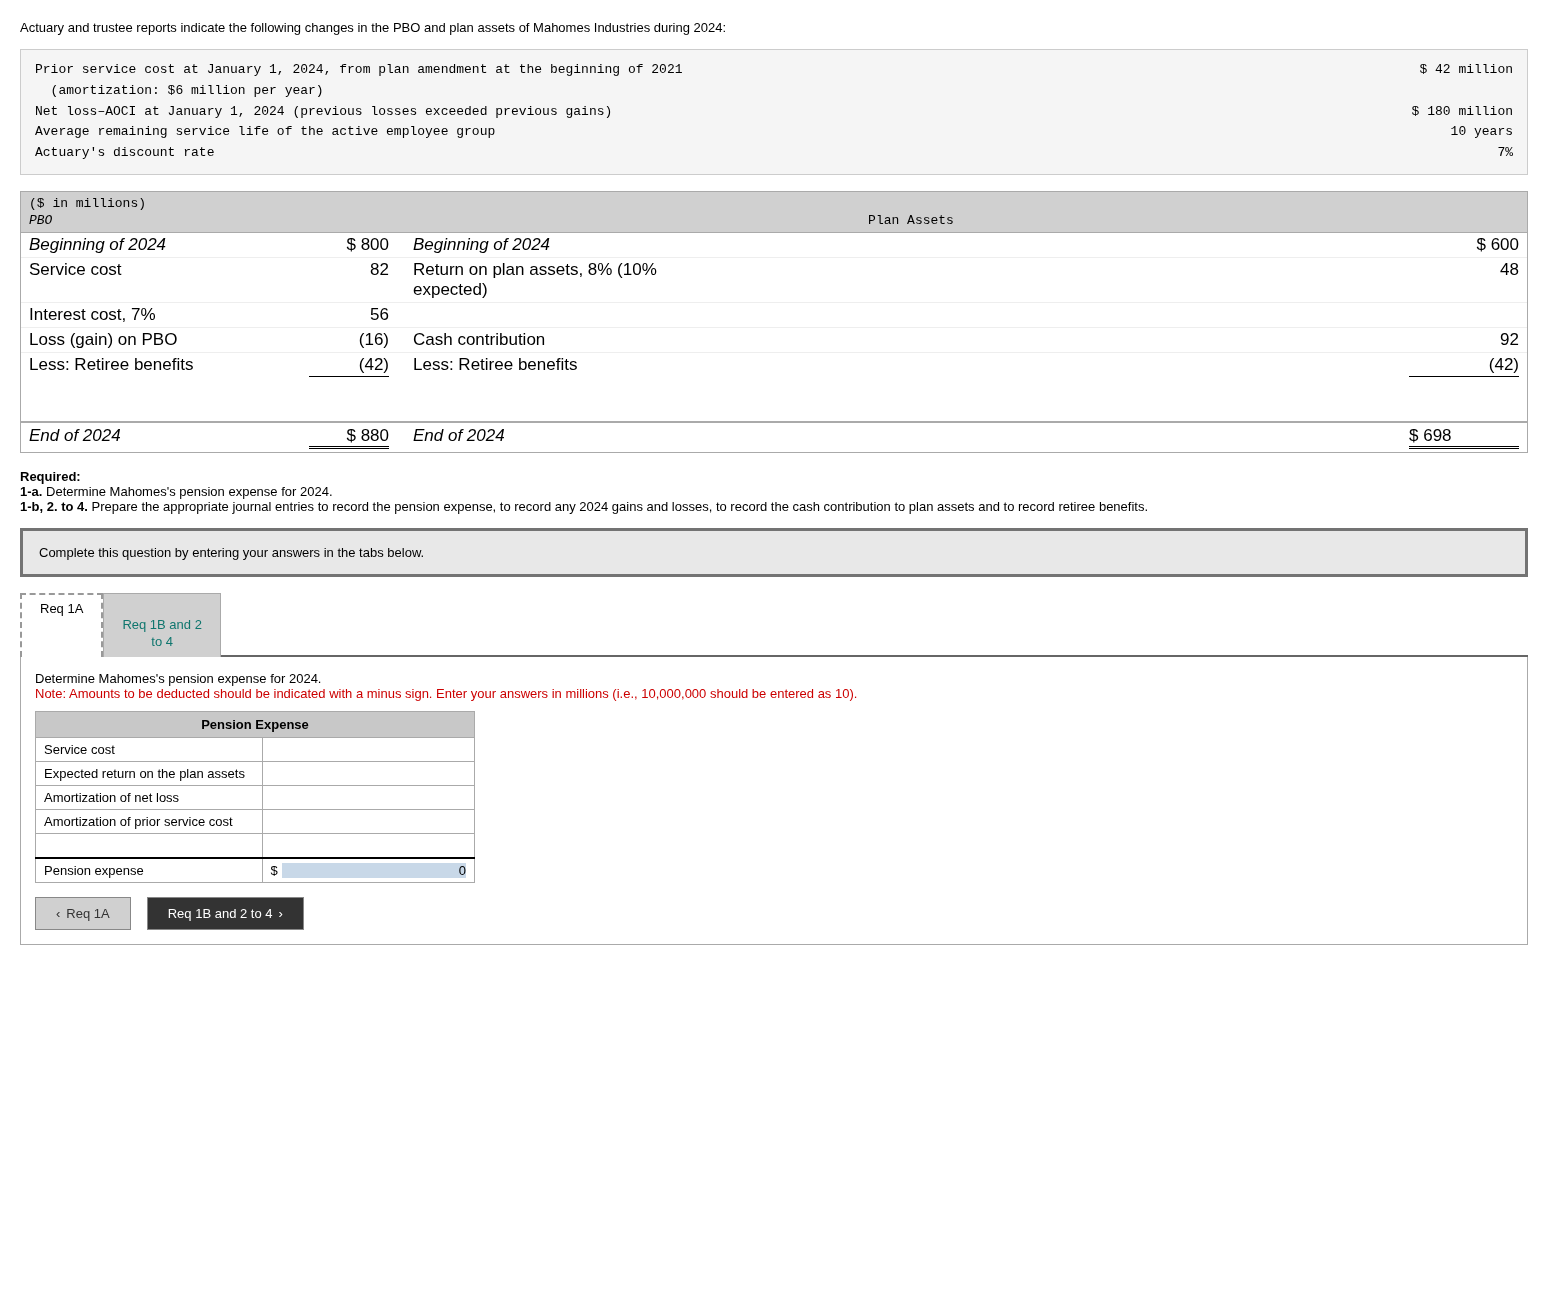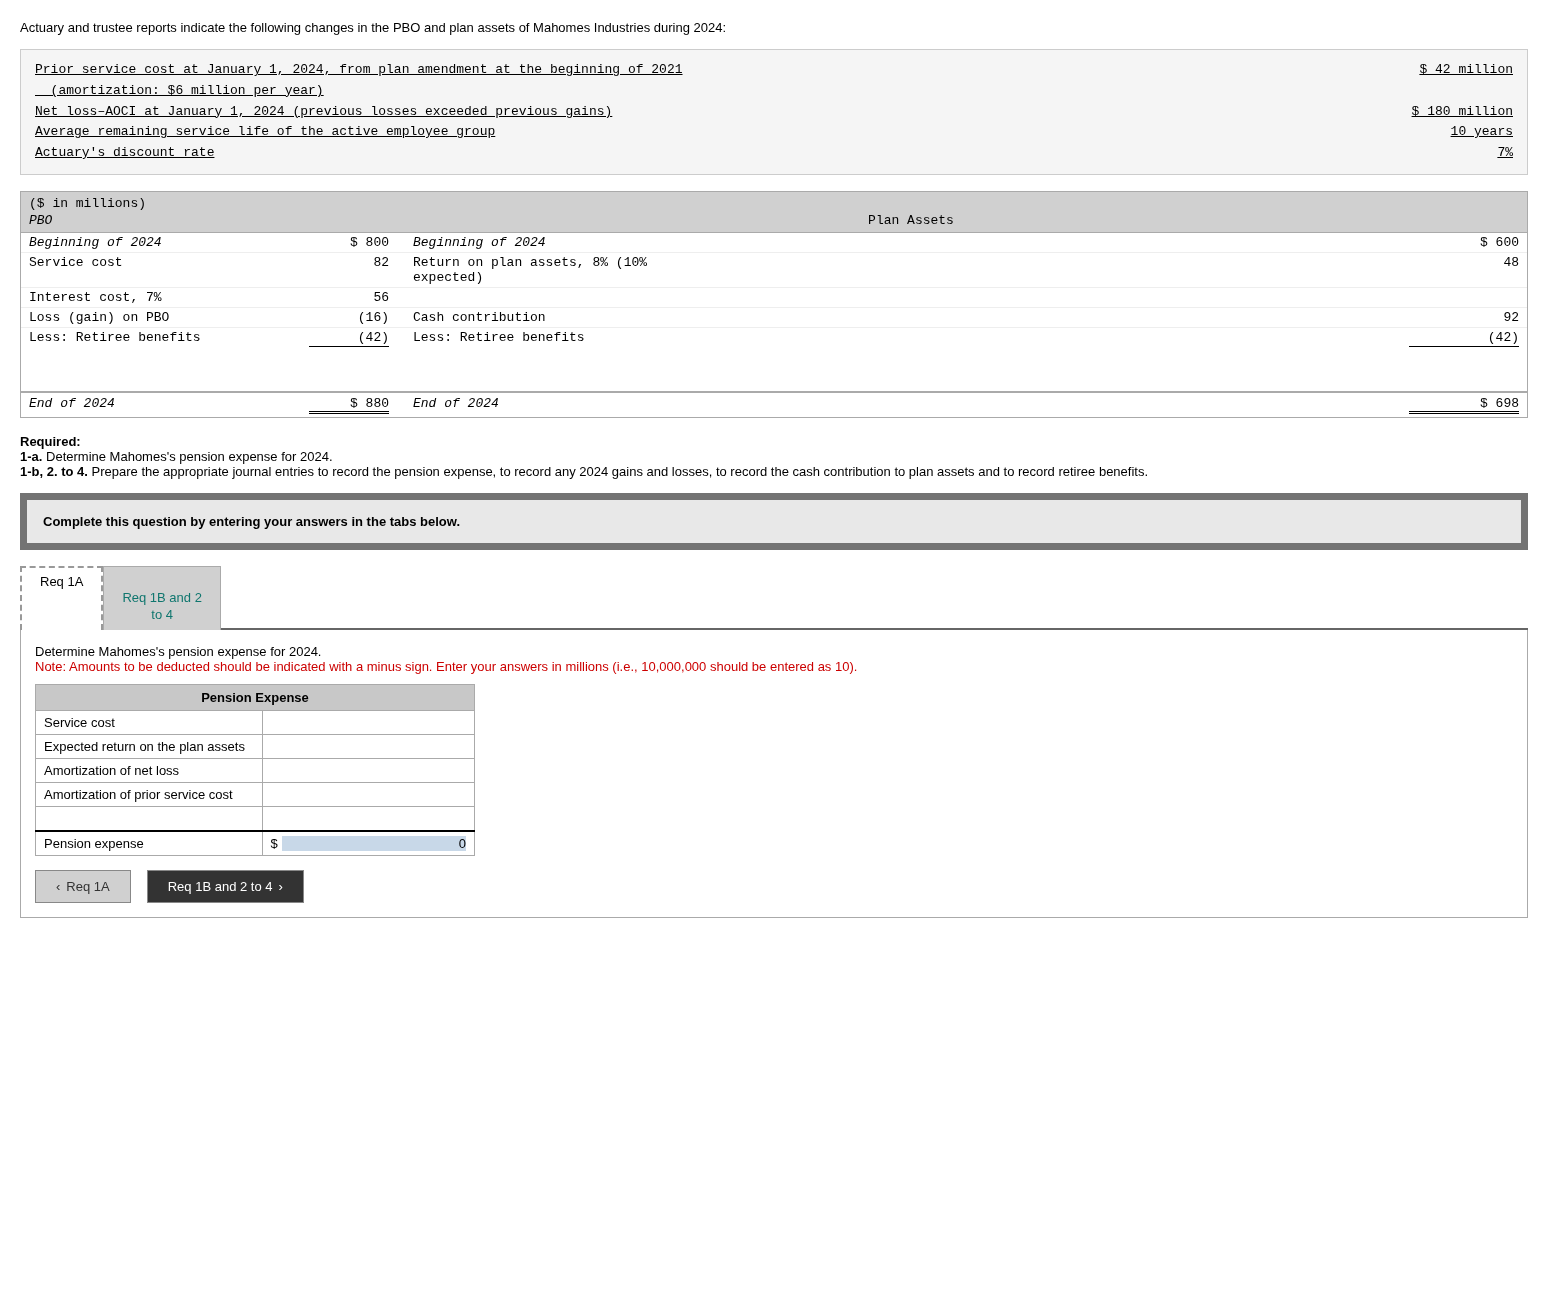--- a/index.html
+++ b/index.html
@@ -21,44 +21,43 @@
       padding: 10px 14px;
       margin-bottom: 16px;
       background: #f5f5f5;
     }
     .info-row {
       display: flex;
       justify-content: flex-start;
       font-size: 13px;
       font-family: 'Courier New', monospace;
       line-height: 1.6;
-      text-decoration: underline;
     }
     .info-left { flex: 1; }
     .info-right { text-align: right; min-width: 180px; }
 
     
     .main-table-container {
       border: 1px solid #aaa;
       margin-bottom: 16px;
     }
 
     
     .required-section {
       margin-bottom: 14px;
       font-size: 13px;
     }
 
     
     .instruction-box {
       background: #e8e8e8;
-      border: 7px solid #737373;
+      border: 3px solid #737373;
       padding: 14px 16px;
       margin-bottom: 14px;
-      font-weight: bold;
+      font-weight: normal;
       font-size: 13px;
     }
 
     
     .tabs-container {
       display: flex;
       border-bottom: 2px solid #666;
       margin-bottom: 0;
     }
     .tab {
@@ -189,21 +188,21 @@
     <div style="margin-bottom:2px;">($ in millions)</div>
     <div style="display:grid; grid-template-columns:280px 80px 24px 1fr 110px;">
       <span style="font-style:italic;">PBO</span>
       <span></span>
       <span></span>
       <span style="text-align:center; display:block;">Plan Assets</span>
       <span></span>
     </div>
   </div>
 
-  <div style="font-family:Liberation Mono, monospace; font-size:13px;">
+  <div style="font-family:Liberation Sans, sans-serif; font-size:17px;">
 
     <div style="display:grid; grid-template-columns:280px 80px 24px 1fr 110px; padding:2px 8px; border-bottom:1px solid #eee;">
       <span style="font-style:italic;">Beginning of 2024</span>
       <span style="text-align:right;">$ 800</span>
       <span></span>
       <span style="font-style:italic;">Beginning of 2024</span>
       <span style="text-align:right;">$ 600</span>
     </div>
 
     <div style="display:grid; grid-template-columns:280px 80px 24px 1fr 110px; padding:2px 8px; border-bottom:1px solid #eee;">
@@ -236,21 +235,21 @@
       <span></span>
       <span>Less: Retiree benefits</span>
       <span style="text-align:right; border-bottom:1px solid #000; display:block; padding-bottom:1px;">(42)</span>
     </div>
 
     <div style="display:grid; grid-template-columns:280px 80px 24px 1fr 110px; padding:3px 8px; border-top:2px solid #aaa;margin-top:42px;">
       <span style="font-style:italic;">End of 2024</span>
       <span style="text-align:right; border-bottom:3px double #000; display:block;">$ 880</span>
       <span></span>
       <span style="font-style:italic;">End of 2024</span>
-      <span style="text-align:right; border-bottom:3px double #000; display:block;">$ 698</span>
+      <span style="border-bottom:3px double #000; display:block;">$ 698</span>
     </div>
   </div>
 </div>
 
 <div class="required-section">
   <p><strong>Required:</strong></p>
   <p><strong>1-a.</strong> Determine Mahomes's pension expense for 2024.</p>
   <p><strong>1-b, 2. to 4.</strong> Prepare the appropriate journal entries to record the pension expense, to record any 2024 gains and losses, to record the cash contribution to plan assets and to record retiree benefits.</p>
 </div>
 

